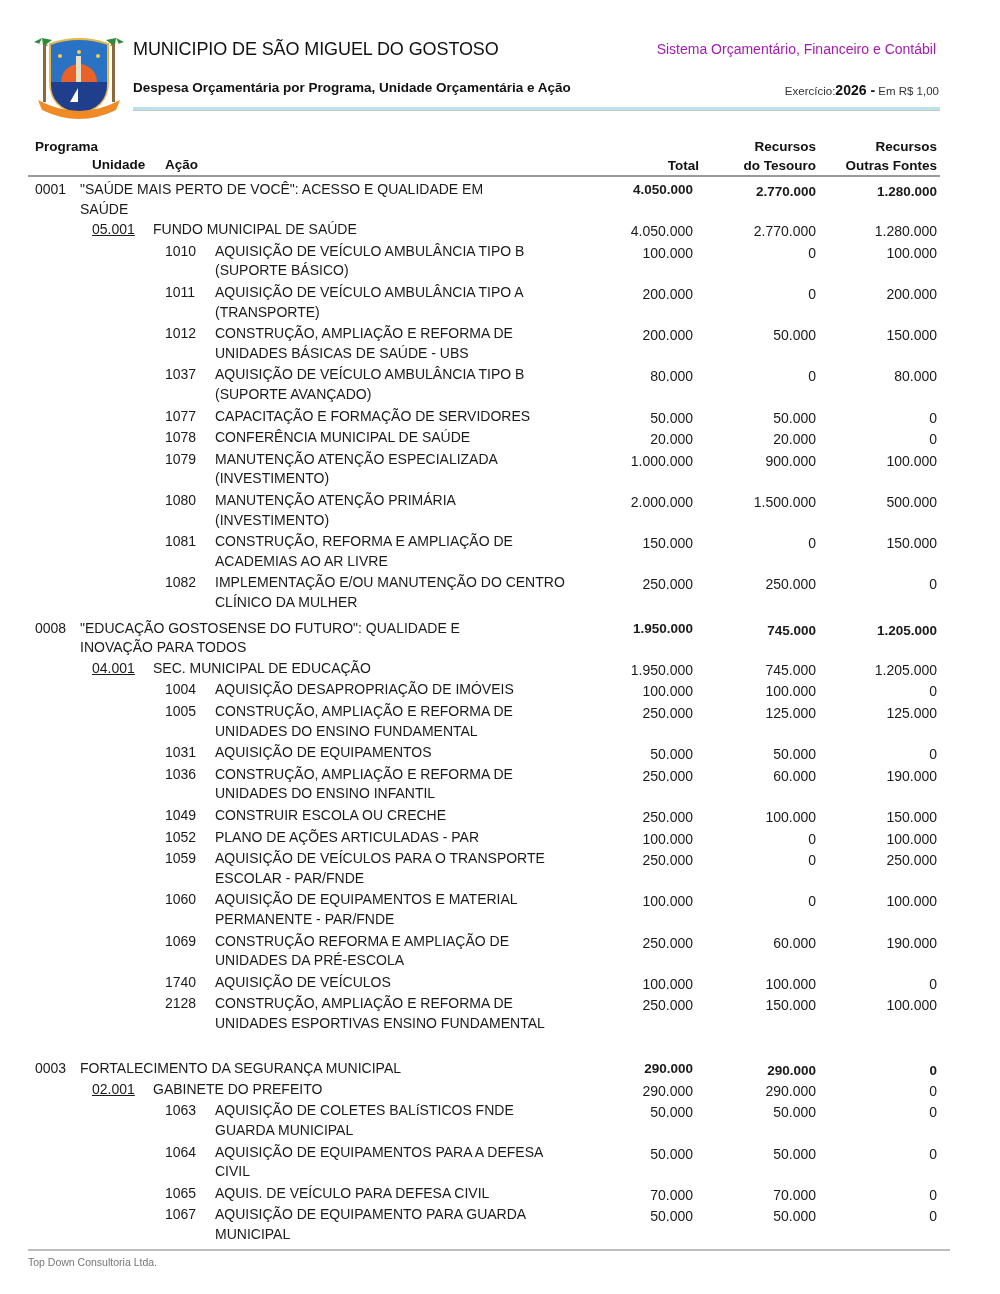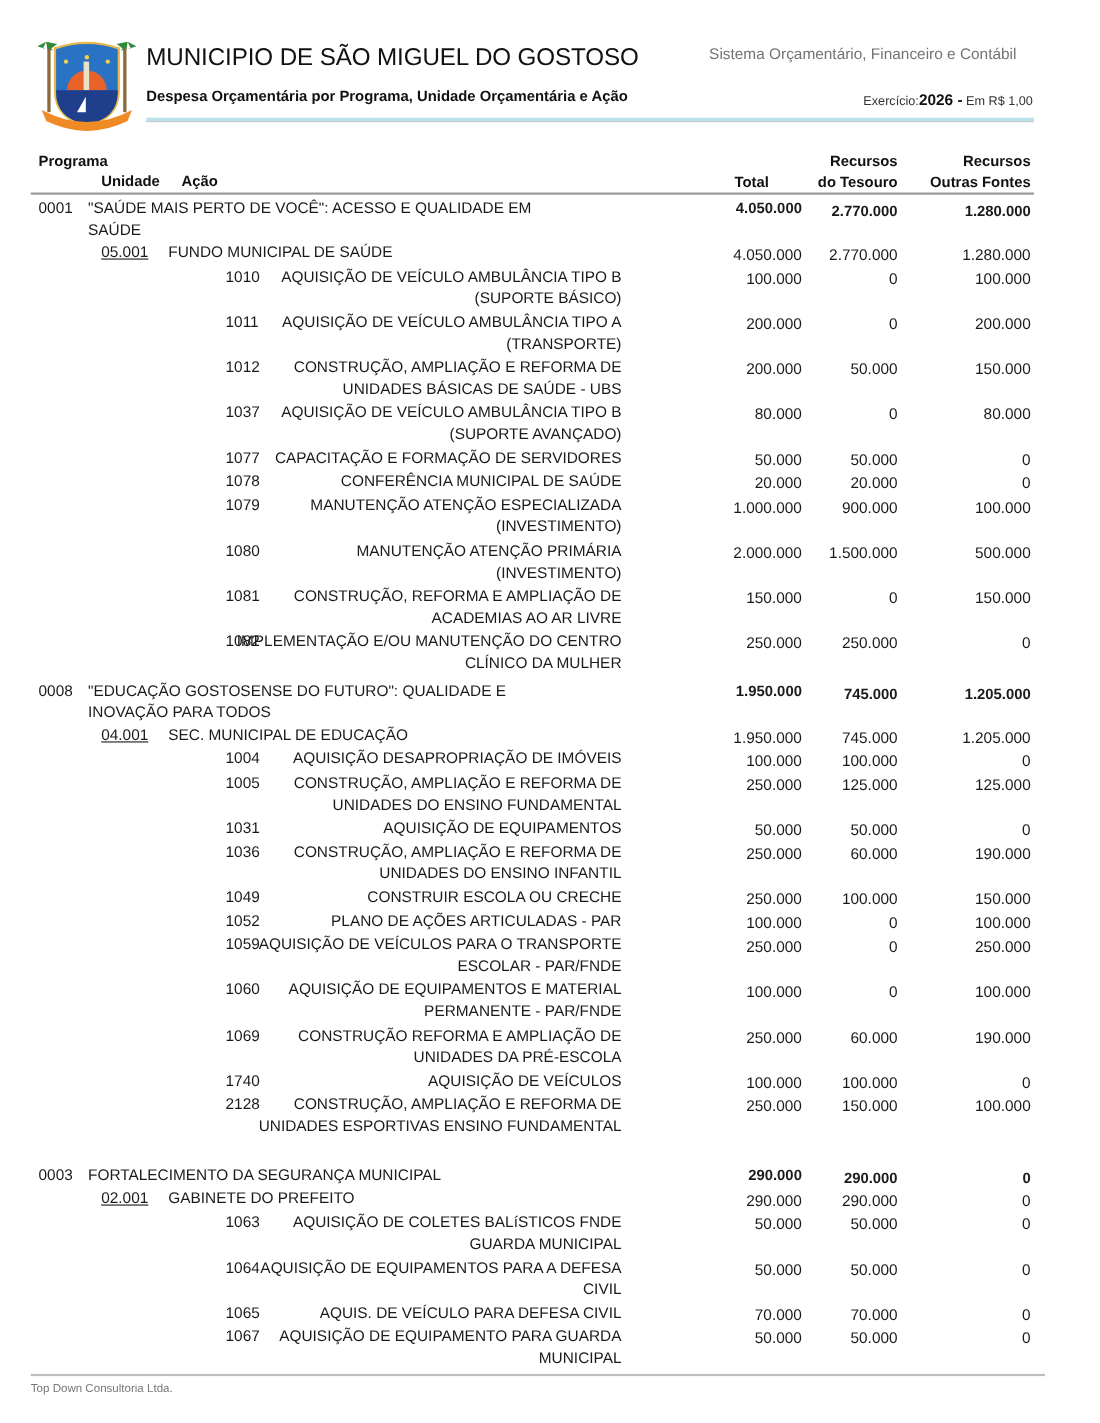--- a/index.html
+++ b/index.html
@@ -1,39 +1,39 @@
 <!DOCTYPE html>
 <html><head>
   <meta charset="utf-8">
   <style>
     html, body { margin: 0; padding: 0; background: #ffffff; }
     body { width: 1000px; height: 1294px; position: relative; overflow: hidden;
            font-family: "Liberation Sans", sans-serif; color: #1a1a1a; }
     .abs { position: absolute; }
     .logo { left: 28px; top: 30px; width: 102px; height: 92px; }
-    .muni-title { left: 133px; top: 39px; font-size: 22px; color: #111; letter-spacing: -0.1px; }
-    .system-title { right: 76px; top: 41px; font-size: 14px; color: #737373; }
+    .muni-title { left: 133px; top: 39px; font-size: 18px; color: #111; letter-spacing: -0.1px; }
+    .system-title { right: 64px; top: 41px; font-size: 14px; color: #a21caf; }
     .report-title { left: 133px; top: 80px; font-size: 13.5px; font-weight: bold; color: #111; }
     .exercise { right: 61px; top: 82px; font-size: 11.5px; color: #333; }
     .exercise .yr { font-size: 14px; font-weight: bold; color: #111; }
     .header-line { left: 133px; top: 107px; width: 807px; height: 3px; background: #b9e3ea; border-bottom: 1px solid #c9c9c9; }
     .th { font-size: 13.5px; font-weight: bold; color: #111; }
     .col-rule { left: 28px; top: 175px; width: 912px; height: 2px; background: #9a9a9a; }
     .row { position: absolute; left: 0; width: 1000px; font-size: 14px; color: #1a1a1a; line-height: 19.6px; }
     .row .code { position: absolute; }
     .row .desc { position: absolute; white-space: normal; }
     .row .num { position: absolute; text-align: right; width: 140px; }
     .row.prog .num { font-weight: bold; font-size: 13.5px; }
     .prog .code { left: 35px; }
     .prog .desc { left: 80px; width: 450px; }
     .unit .code { left: 92px; text-decoration: underline; }
     .unit .desc { left: 153px; width: 420px; }
-    .act .code { left: 165px; margin-left: 40px; }
-    .act .desc { left: 215px; width: 350px; text-align: right; }
-    .n-total { left: 589px; }
+    .act .code { left: 165px; }
+    .act .desc { left: 215px; width: 350px; }
+    .n-total { left: 553px; }
     .n-tes { left: 676px; }
     .n-out { left: 797px; }
     .footer-line { left: 28px; top: 1249px; width: 922px; height: 2px; background: #bdbdbd; }
     .footer-text { left: 28px; top: 1256px; font-size: 10.5px; color: #777; }
   </style>
 </head>
 <body>
 
 <div class="abs logo">
   <svg width="102" height="92" viewBox="0 0 102 92">

